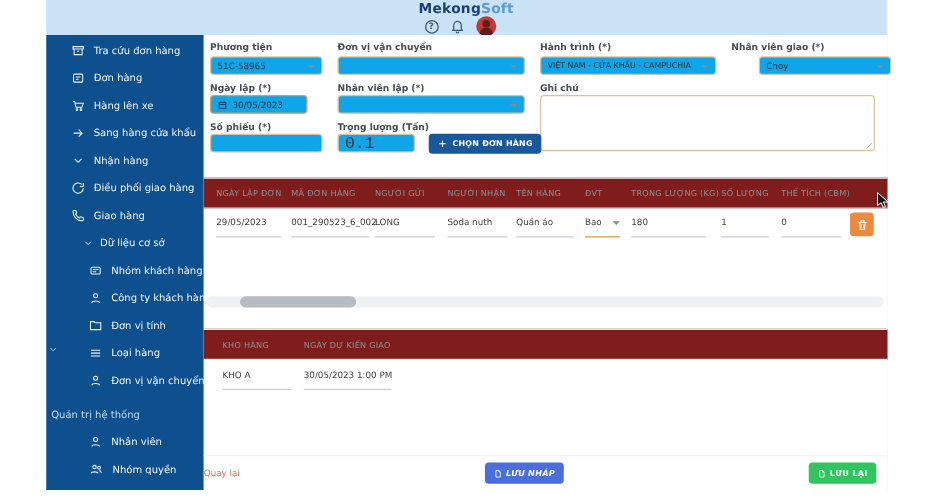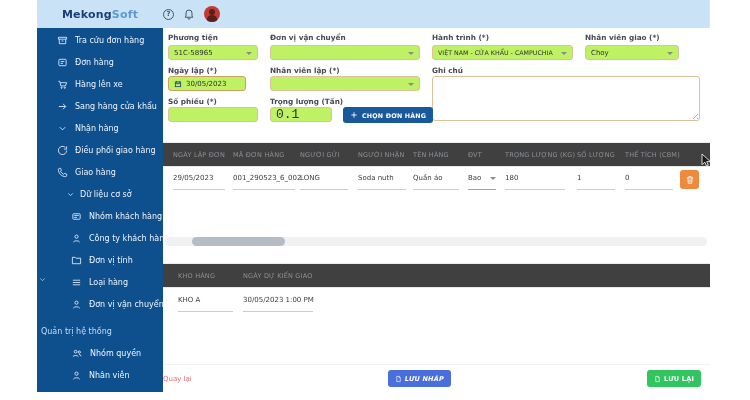--- a/index.html
+++ b/index.html
@@ -1,21 +1,21 @@
 <!DOCTYPE html>
 <html><head>
 <meta charset="utf-8">
 <style>
   * { margin:0; padding:0; box-sizing:border-box; }
   html,body { width:750px; height:400px; background:#ffffff; font-family:"DejaVu Sans","Liberation Sans",sans-serif; overflow:hidden; }
   .app { position:absolute; left:37px; top:0; width:673px; height:392px; background:#fff;
          border-right:1px solid #dde4eb; border-bottom:1px solid #dde4eb; }
   
   .topbar { position:absolute; left:0; top:0; width:100%; height:28px; background:#c9e2f6;
-            display:flex; align-items:center; }
+            display:flex; align-items:center;flex-direction:column; }
   .logo-area { width:126px; text-align:center; font-size:11px; font-weight:bold; letter-spacing:.2px; }
   .logo-primary { color:#1c3e78; }
   .logo-secondary { color:#5b9bd5; font-weight:600; }
   .page-title { flex:1; margin-left:13px; font-size:7.6px; font-weight:bold; color:#1f4e8c; letter-spacing:.3px; }
   .topbar-icons { display:flex; align-items:center; gap:9px; margin-right:10px; }
   .help-badge { width:11px; height:11px; border:1px solid #44576b; border-radius:50%; color:#44576b;
                 font-size:7px; font-weight:bold; display:flex; align-items:center; justify-content:center; }
   .avatar { width:16px; height:16px; border-radius:50%; background:#c23a33; overflow:hidden; position:relative; }
   .avatar::before { content:''; position:absolute; left:5px; top:3px; width:6px; height:6px; border-radius:50%; background:#5a1e1e; }
   .avatar::after  { content:''; position:absolute; left:3px; top:9px; width:10px; height:8px; border-radius:50% 50% 0 0; background:#5a1e1e; }
@@ -25,34 +25,34 @@
                color:#eef5fc; font-size:8px; font-weight:500; white-space:nowrap; cursor:pointer;margin-left:10px; }
   .side-item svg { flex:0 0 auto; }
   .side-item.sub { padding-left:24px; }
   .side-item.group { padding-left:19px; gap:5px; }
   .side-section { height:22px; display:flex; align-items:center; padding-left:4px; margin-top:5px;
                   color:#c6dbf0; font-size:8px; }
   .edge-chevron { position:absolute; left:1px; top:247px; }
   
   .main { position:absolute; left:126px; top:28px; width:547px; height:364px; background:#fff; }
   .fld { position:absolute; font-size:7.3px; font-weight:bold; color:#474b57; white-space:nowrap; }
-  .box { position:absolute; height:15px; border:1px solid #dcc29c; border-radius:3px; background:#bef264;
+  .box { position:absolute; height:15px; border:1px solid #dcc29c; border-radius:3px; background:#0ea5e9;
          display:flex; align-items:center; padding:0 5px; font-size:7px; color:#2f2f2f; white-space:nowrap; }
   .box.select::after { content:''; position:absolute; right:5px; top:6px; width:0; height:0;
          border-left:3px solid transparent; border-right:3px solid transparent; border-top:3.5px solid #8a8a8a; }
   .box input { border:none; outline:none; width:100%; font-size:13px; color:#2f2f2f; font-family:Liberation Mono, monospace; background:transparent; }
   .notes { position:absolute; border:1px solid #dcc29c; border-radius:3px; background:#fff; }
   .notes textarea { width:100%; height:100%; border:none; outline:none; resize:none; background:transparent; }
   .notes::after { content:''; position:absolute; right:1px; bottom:1px; width:7px; height:7px;
          background:repeating-linear-gradient(-45deg,#b5b5b5 0 1px,transparent 1px 3px);
          clip-path:polygon(100% 0,100% 100%,0 100%); }
   .primary-btn { position:absolute; height:16px; background:#19599b; color:#fff; border:none; border-radius:3px;
          font-size:6.3px; font-weight:bold; display:flex; align-items:center; gap:4px; padding:0 7px;
          letter-spacing:.2px; cursor:pointer; font-family:inherit; }
-  .band { position:absolute; left:0; width:547px; height:25px; background:#404040;
+  .band { position:absolute; left:0; width:547px; height:25px; background:#7f1d1d;
           border-top:1px solid #ebedef; border-bottom:1px solid #e6e8ea; }
   .band span { position:absolute; top:8px; font-size:6.5px; color:#8b9097; letter-spacing:.2px; white-space:nowrap; }
   .cell { position:absolute; height:16px; font-size:7px; color:#3d3d3d; border-bottom:1px solid #c9cdd2;
           white-space:nowrap; }
   .cell.sel { border-bottom:1.5px solid #e09a3e; display:flex; align-items:flex-start; justify-content:space-between; }
   .cell.sel::after { content:''; margin-top:3px; width:0; height:0; border-left:3px solid transparent;
           border-right:3px solid transparent; border-top:3.5px solid #8a8a8a; }
   .trash-btn { position:absolute; width:19px; height:19px; background:#ee8a3d; border:none; border-radius:3px;
           display:flex; align-items:center; justify-content:center; cursor:pointer; }
   .scroll-track { position:absolute; left:2px; top:209px; width:542px; height:9px; border-radius:4.5px; background:#f0f1f3; }
@@ -164,35 +164,35 @@
     </div>
     <div class="side-item sub">
       <svg width="11" height="11" viewBox="0 0 24 24" fill="none" stroke="#eef5fc" stroke-width="1.8">
           <circle cx="12" cy="8" r="3.5"></circle>
           <path d="M5 20c1.5-4 12.5-4 14 0"></path>
         </svg>
       <span>Đơn vị vận chuyển</span>
     </div>
     <div class="side-section">Quản trị hệ thống</div>
     <div class="side-item sub">
+      <svg width="11" height="11" viewBox="0 0 24 24" fill="none" stroke="#eef5fc" stroke-width="1.8">
+          <circle cx="12" cy="8" r="3.5"></circle>
+          <path d="M5 20c1.5-4 12.5-4 14 0"></path>
+        </svg>
+      <span>Nhân viên</span>
+    </div>
+    <div class="side-item sub">
       <svg width="12" height="11" viewBox="0 0 24 24" fill="none" stroke="#eef5fc" stroke-width="1.8">
           <circle cx="9" cy="8" r="3"></circle>
           <path d="M3 19c1-3.5 11-3.5 12 0"></path>
           <circle cx="17" cy="9" r="2.5"></circle>
           <path d="M16.5 14c2.5.3 4 1.7 4.5 4"></path>
         </svg>
       <span>Nhóm quyền</span>
     </div>
-    <div class="side-item sub">
-      <svg width="11" height="11" viewBox="0 0 24 24" fill="none" stroke="#eef5fc" stroke-width="1.8">
-          <circle cx="12" cy="8" r="3.5"></circle>
-          <path d="M5 20c1.5-4 12.5-4 14 0"></path>
-        </svg>
-      <span>Nhân viên</span>
-    </div>
     <svg class="edge-chevron" width="9" height="9" viewBox="0 0 24 24" fill="none" stroke="#bcd4ea" stroke-width="2">
         <path d="M6 9l6 6 6-6"></path>
       </svg>
   </nav>
 
   <main class="main">
 
     <div class="fld" style="left:5px;top:5px">Phương tiện</div>
     <div class="fld" style="left:107px;top:5px">Đơn vị vận chuyển</div>
     <div class="fld" style="left:269px;top:5px">Hành trình (*)</div>
@@ -200,21 +200,21 @@
 
     <div class="box select" style="left:5px;top:17px;width:90px">
       <span>51C-58965</span>
     </div>
     <div class="box select" style="left:107px;top:17px;width:150px">
       <span></span>
     </div>
     <div class="box select" style="left:269px;top:17px;width:141px;font-size:6.3px">
       <span>VIỆT NAM - CỬA KHẨU - CAMPUCHIA</span>
     </div>
-    <div class="box select" style="left:422px;top:17px;width:94px">
+    <div class="box select" style="left:444px;top:17px;width:106px">
       <span>Choy</span>
     </div>
 
     <div class="fld" style="left:5px;top:38px">Ngày lập (*)</div>
     <div class="fld" style="left:107px;top:38px">Nhân viên lập (*)</div>
     <div class="fld" style="left:269px;top:38px">Ghi chú</div>
 
     <div class="box" style="left:5px;top:48px;width:78px;border-color:#cfa05f;gap:4px">
       <svg width="8" height="8" viewBox="0 0 24 24" fill="none" stroke="#1d3f73" stroke-width="2.4">
           <rect x="4" y="6" width="16" height="14"></rect>

